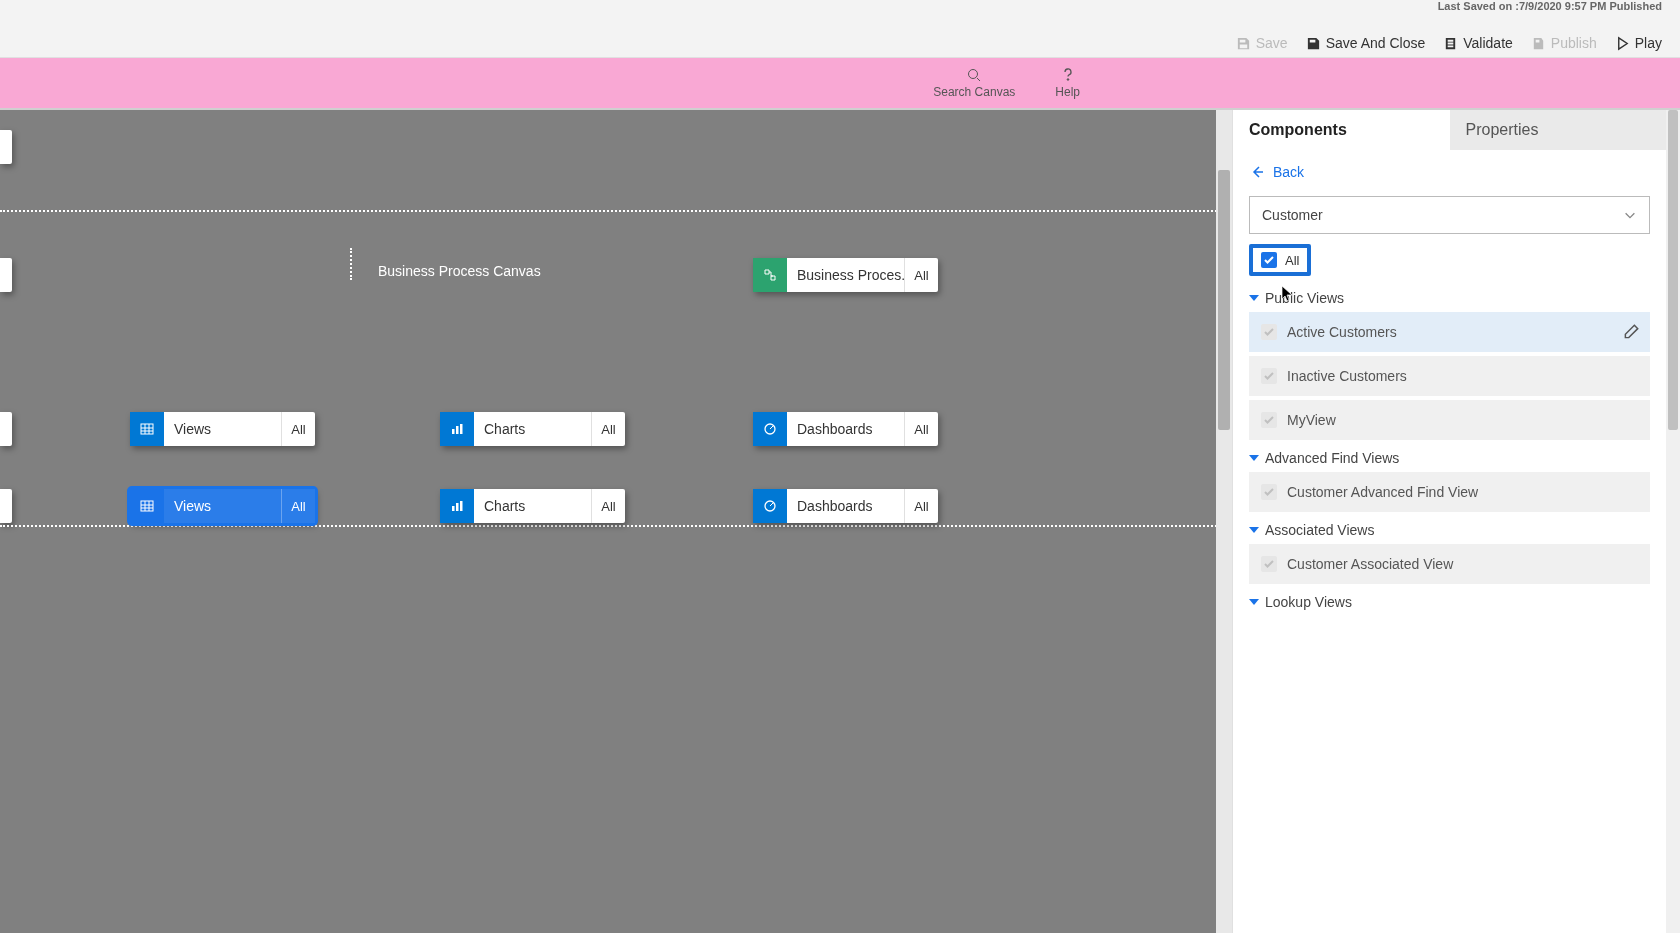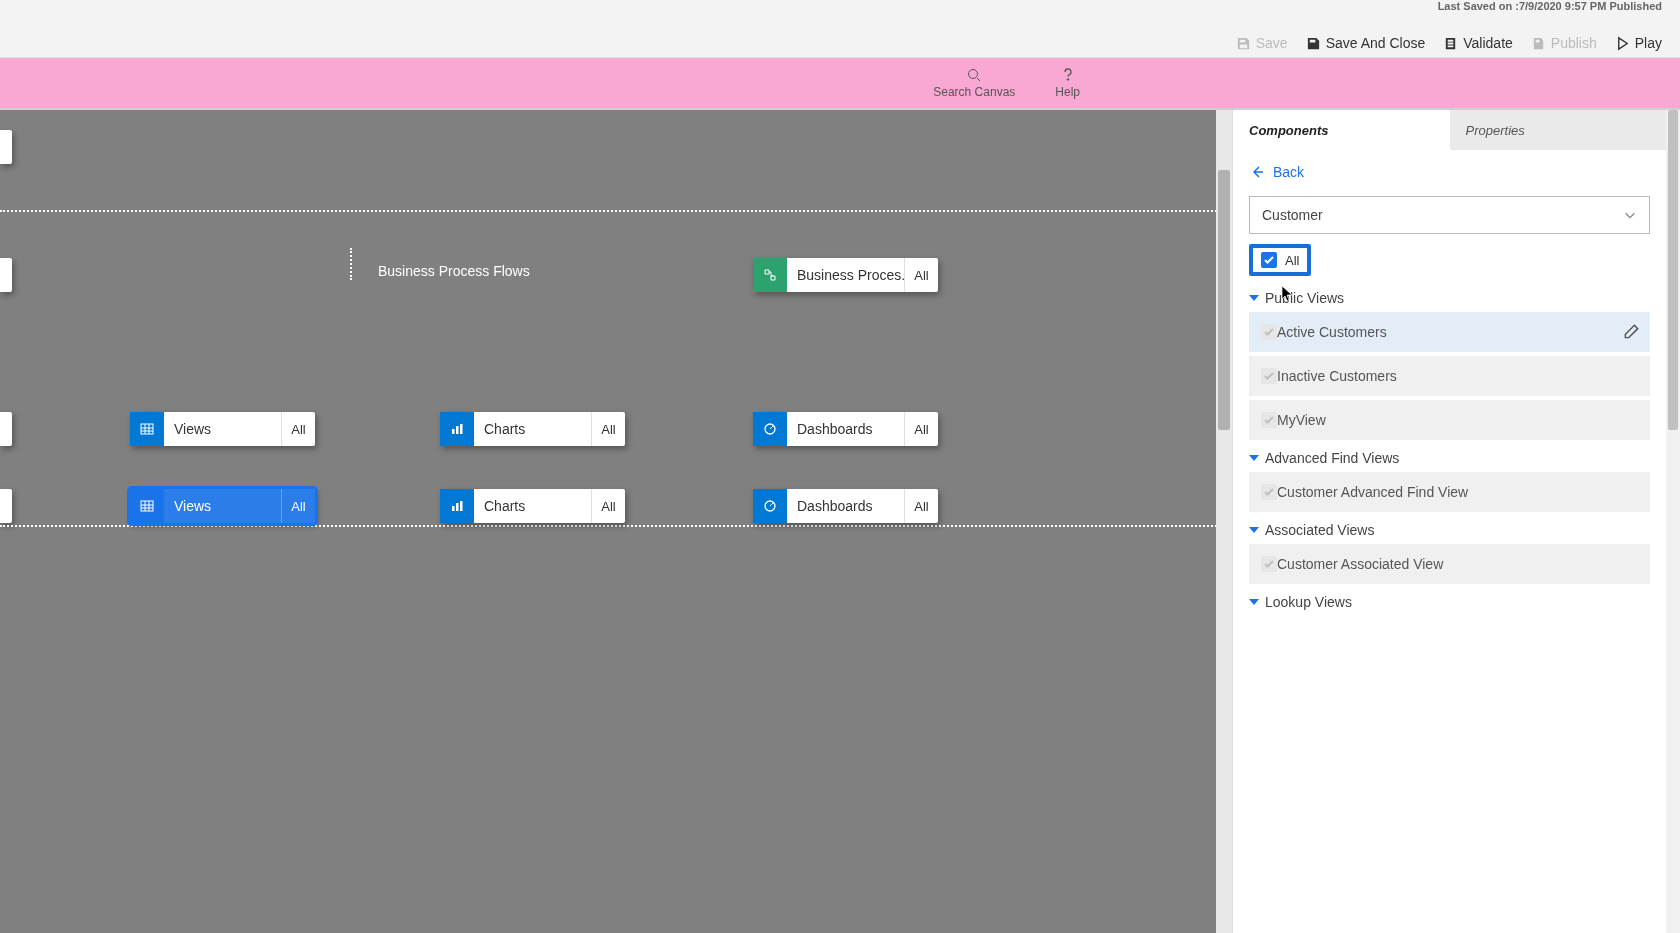--- a/index.html
+++ b/index.html
@@ -39,21 +39,21 @@
 .stub { position: absolute; left: 0; width: 12px; height: 34px; background: #fff; border-radius: 0 2px 2px 0; box-shadow: 2px 3px 6px rgba(0,0,0,0.35); }
 
 .canvas-scroll { position: absolute; top: 0; right: 0; bottom: 0; width: 16px; background: #e8e8e8; }
 .canvas-scroll .thumb { position: absolute; left: 2px; right: 2px; top: 60px; height: 260px; background: #b0b0b0; border-radius: 2px; }
 
 .panel { width: 448px; background: #fff; display: flex; flex-direction: column; border-left: 1px solid #e0e0e0; position: relative; }
 .panel-scroll { position: absolute; top: 0; right: 0; bottom: 0; width: 14px; background: #f0f0f0; }
 .panel-scroll .thumb { position: absolute; left: 2px; right: 2px; top: 0; height: 320px; background: #c0c0c0; border-radius: 2px; }
 
 .tabs { display: flex; height: 40px; margin-right: 14px; }
-.tabs .tab { flex: 1; display: flex; align-items: center; padding: 0 16px; font-size: 13px; color: #555; background: #eaeaea; cursor: pointer; font-style: italic; }
+.tabs .tab { flex: 1; display: flex; align-items: center; padding: 0 16px; font-size: 16px; color: #555; background: #eaeaea; cursor: pointer; }
 .tabs .tab.active { background: #fff; font-weight: 600; color: #222; }
 
 .panel-body { padding: 8px 16px; margin-right: 14px; overflow: hidden; }
 .back-link { display: flex; align-items: center; gap: 8px; color: #1a73e8; margin: 6px 0 16px; cursor: pointer; font-size: 14px; }
 .back-link svg { width: 16px; height: 16px; stroke: #1a73e8; fill: none; }
 
 .section-head { display: flex; justify-content: space-between; align-items: center; margin-bottom: 10px; }
 .section-head .title { font-size: 14px; color: #555; }
 .section-head .link { font-size: 14px; color: #1a73e8; cursor: pointer; }
 
@@ -62,21 +62,21 @@
 
 .all-chk { display: inline-flex; align-items: center; gap: 8px; padding: 4px 8px; border: 4px solid #1a6fd6; border-radius: 2px; margin-bottom: 4px; }
 .chkbox { width: 16px; height: 16px; border-radius: 2px; background: #1a73e8; display: flex; align-items: center; justify-content: center; }
 .chkbox svg { width: 12px; height: 12px; stroke: #fff; fill: none; stroke-width: 2; }
 .chkbox.off { background: #e6e6e6; }
 .chkbox.off svg { stroke: #c0c0c0; }
 
 .group-title { display: flex; align-items: center; gap: 6px; font-size: 14px; color: #444; margin: 10px 0 6px; cursor: pointer; }
 .group-title .caret { width: 0; height: 0; border-left: 5px solid transparent; border-right: 5px solid transparent; border-top: 6px solid #1a73e8; }
 
-.row { height: 40px; background: #f0f0f0; display: flex; align-items: center; padding: 0 12px; margin-bottom: 4px; font-size: 14px; color: #555; cursor: pointer; position: relative; }
+.row { height: 40px; background: #f0f0f0; display: flex; align-items: center; padding: 0 12px; gap: 10px; margin-bottom: 4px; font-size: 14px; color: #555; cursor: pointer; position: relative; }
 .row.hovered { background: #e2edf8; }
 .row .edit { position: absolute; right: 10px; width: 18px; height: 18px; }
 .row .edit svg { width: 18px; height: 18px; stroke: #555; fill: none; }
 
 .cursor { position: absolute; width: 13px; height: 18px; pointer-events: none; z-index: 50; }
 .cursor svg { width: 13px; height: 18px; }
 </style>
 </head>
 <body>
 
@@ -139,21 +139,21 @@
 
       <div class="stub" style="top:20px"></div>
       <div class="stub" style="top:148px"></div>
       <div class="stub" style="top:302px"></div>
       <div class="stub" style="top:379px"></div>
 
       <div class="dotted-divider" style="top:100px"></div>
       <div class="dotted-divider" style="top:415px"></div>
       <div class="vdash" style="left:350px; top:138px; height:32px"></div>
 
-      <div class="canvas-label" style="left:378px; top:153px">Business Process Flows</div>
+      <div class="canvas-label" style="left:378px; top:153px">Business Process Canvas</div>
 
       <div class="box green" style="left:753px; top:148px; width:185px">
         <div class="icon-cell">
             <svg viewBox="0 0 16 16">
               <path d="M3 3h4v4H3zM9 9h4v4H9zM7 5h2v4h2" stroke="#fff" fill="none"></path>
             </svg>
           </div>
         <div class="label-cell" style="width:110px">Business Proces...</div>
         <div class="ext-cell">All</div>
       </div>

